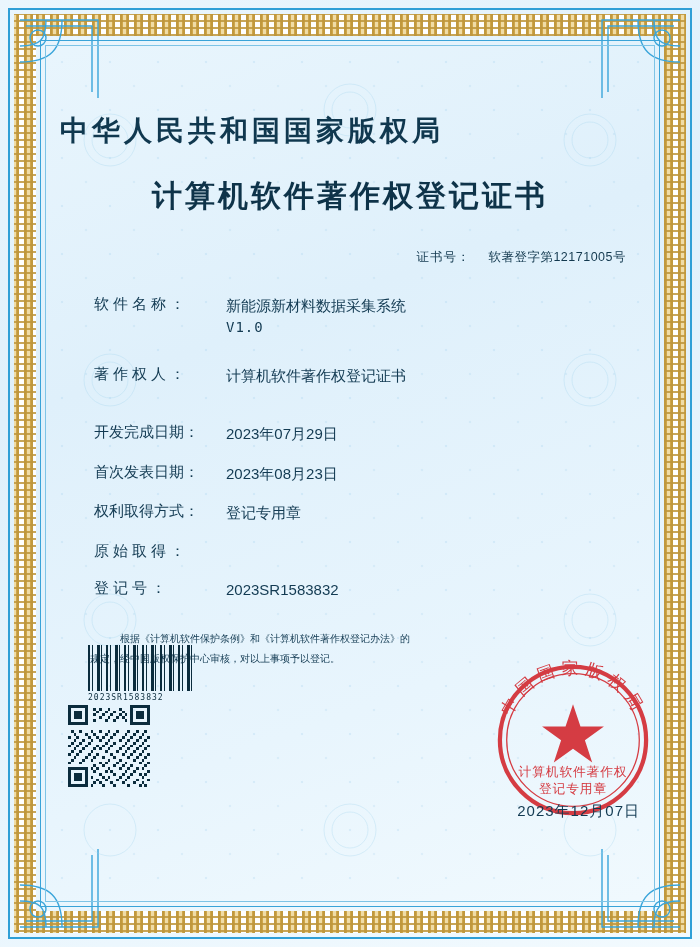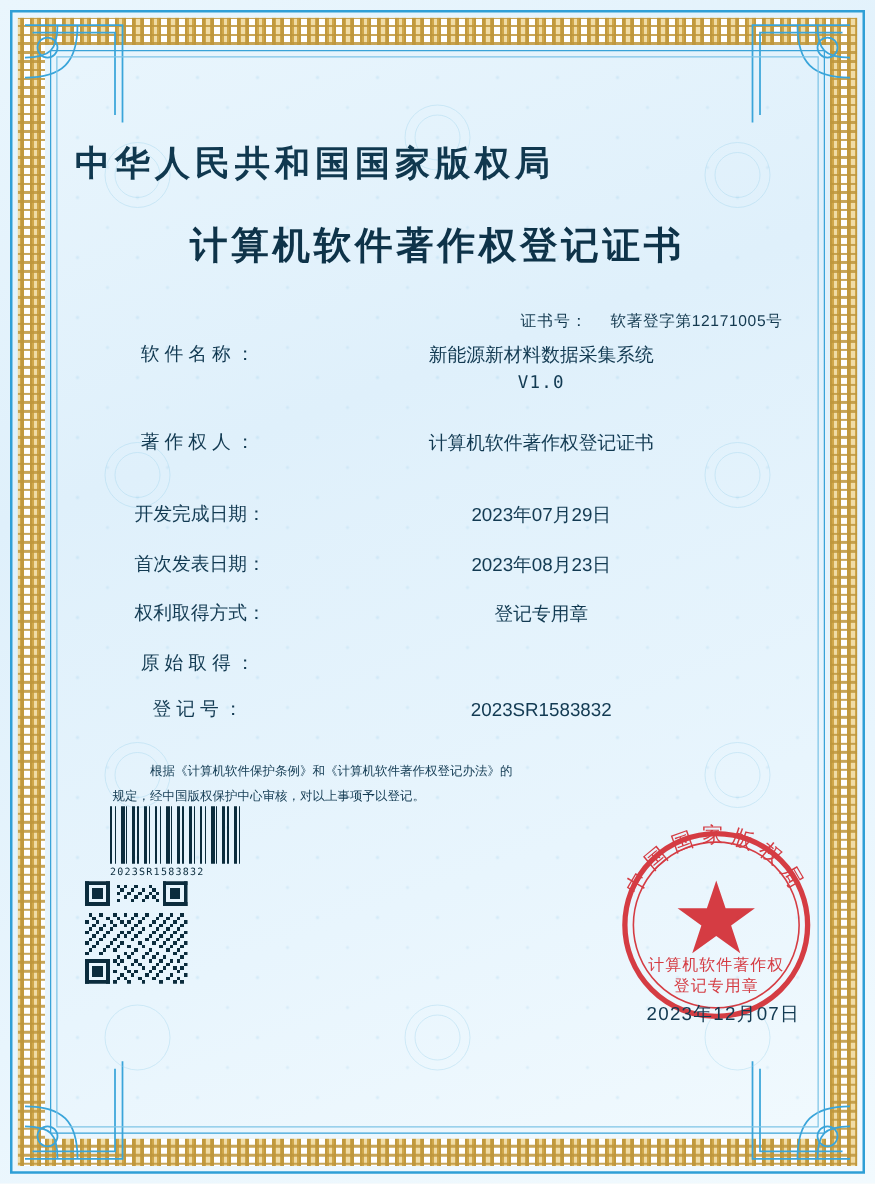--- a/index.html
+++ b/index.html
@@ -125,23 +125,22 @@
     font-size: 12.5px;
     color: #13394f;
     margin-top: 32px;
     padding-right: 14px;
     letter-spacing: .5px;
   }
   .certno .label { letter-spacing: 1px; }
   .certno .value { margin-left: 18px; }
 
   .rows {
-    margin-top: 8px;
+    margin-top: 29px;
     padding-left: 34px;
-    text-align: center;
   }
   .row {
     display: flex;
     align-items: flex-start;
     font-size: 15px;
     margin-bottom: 6px;
   }
   .row .k {
     width: 132px;
     flex: 0 0 132px;

